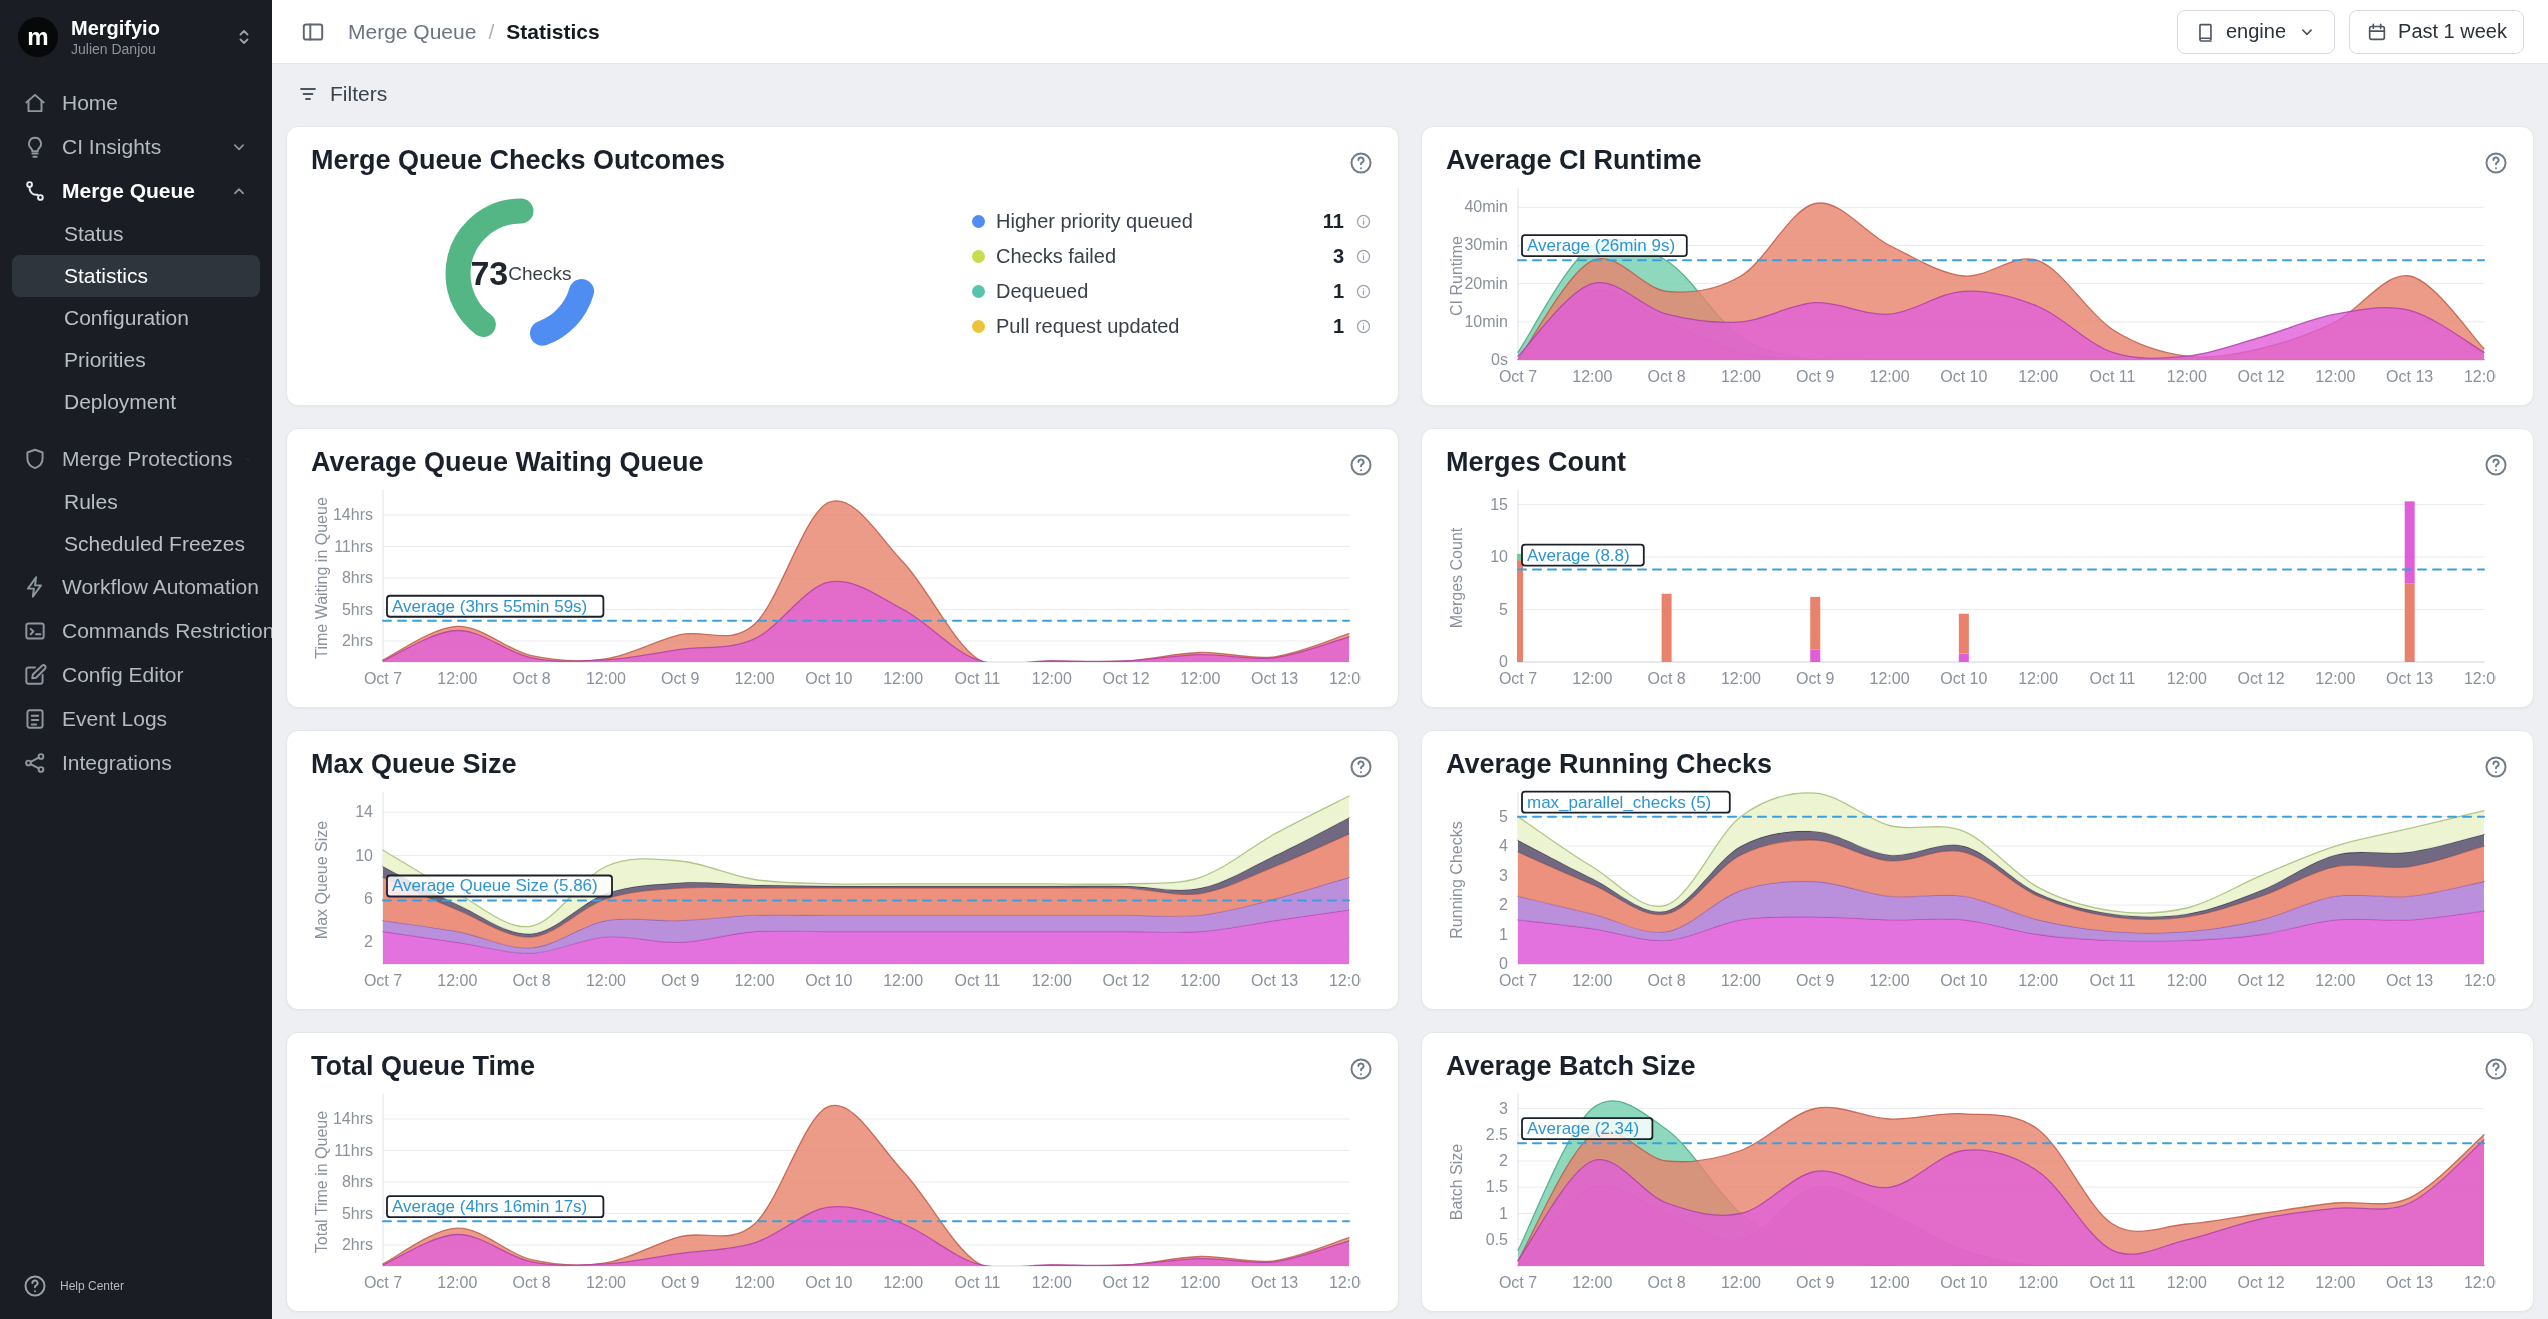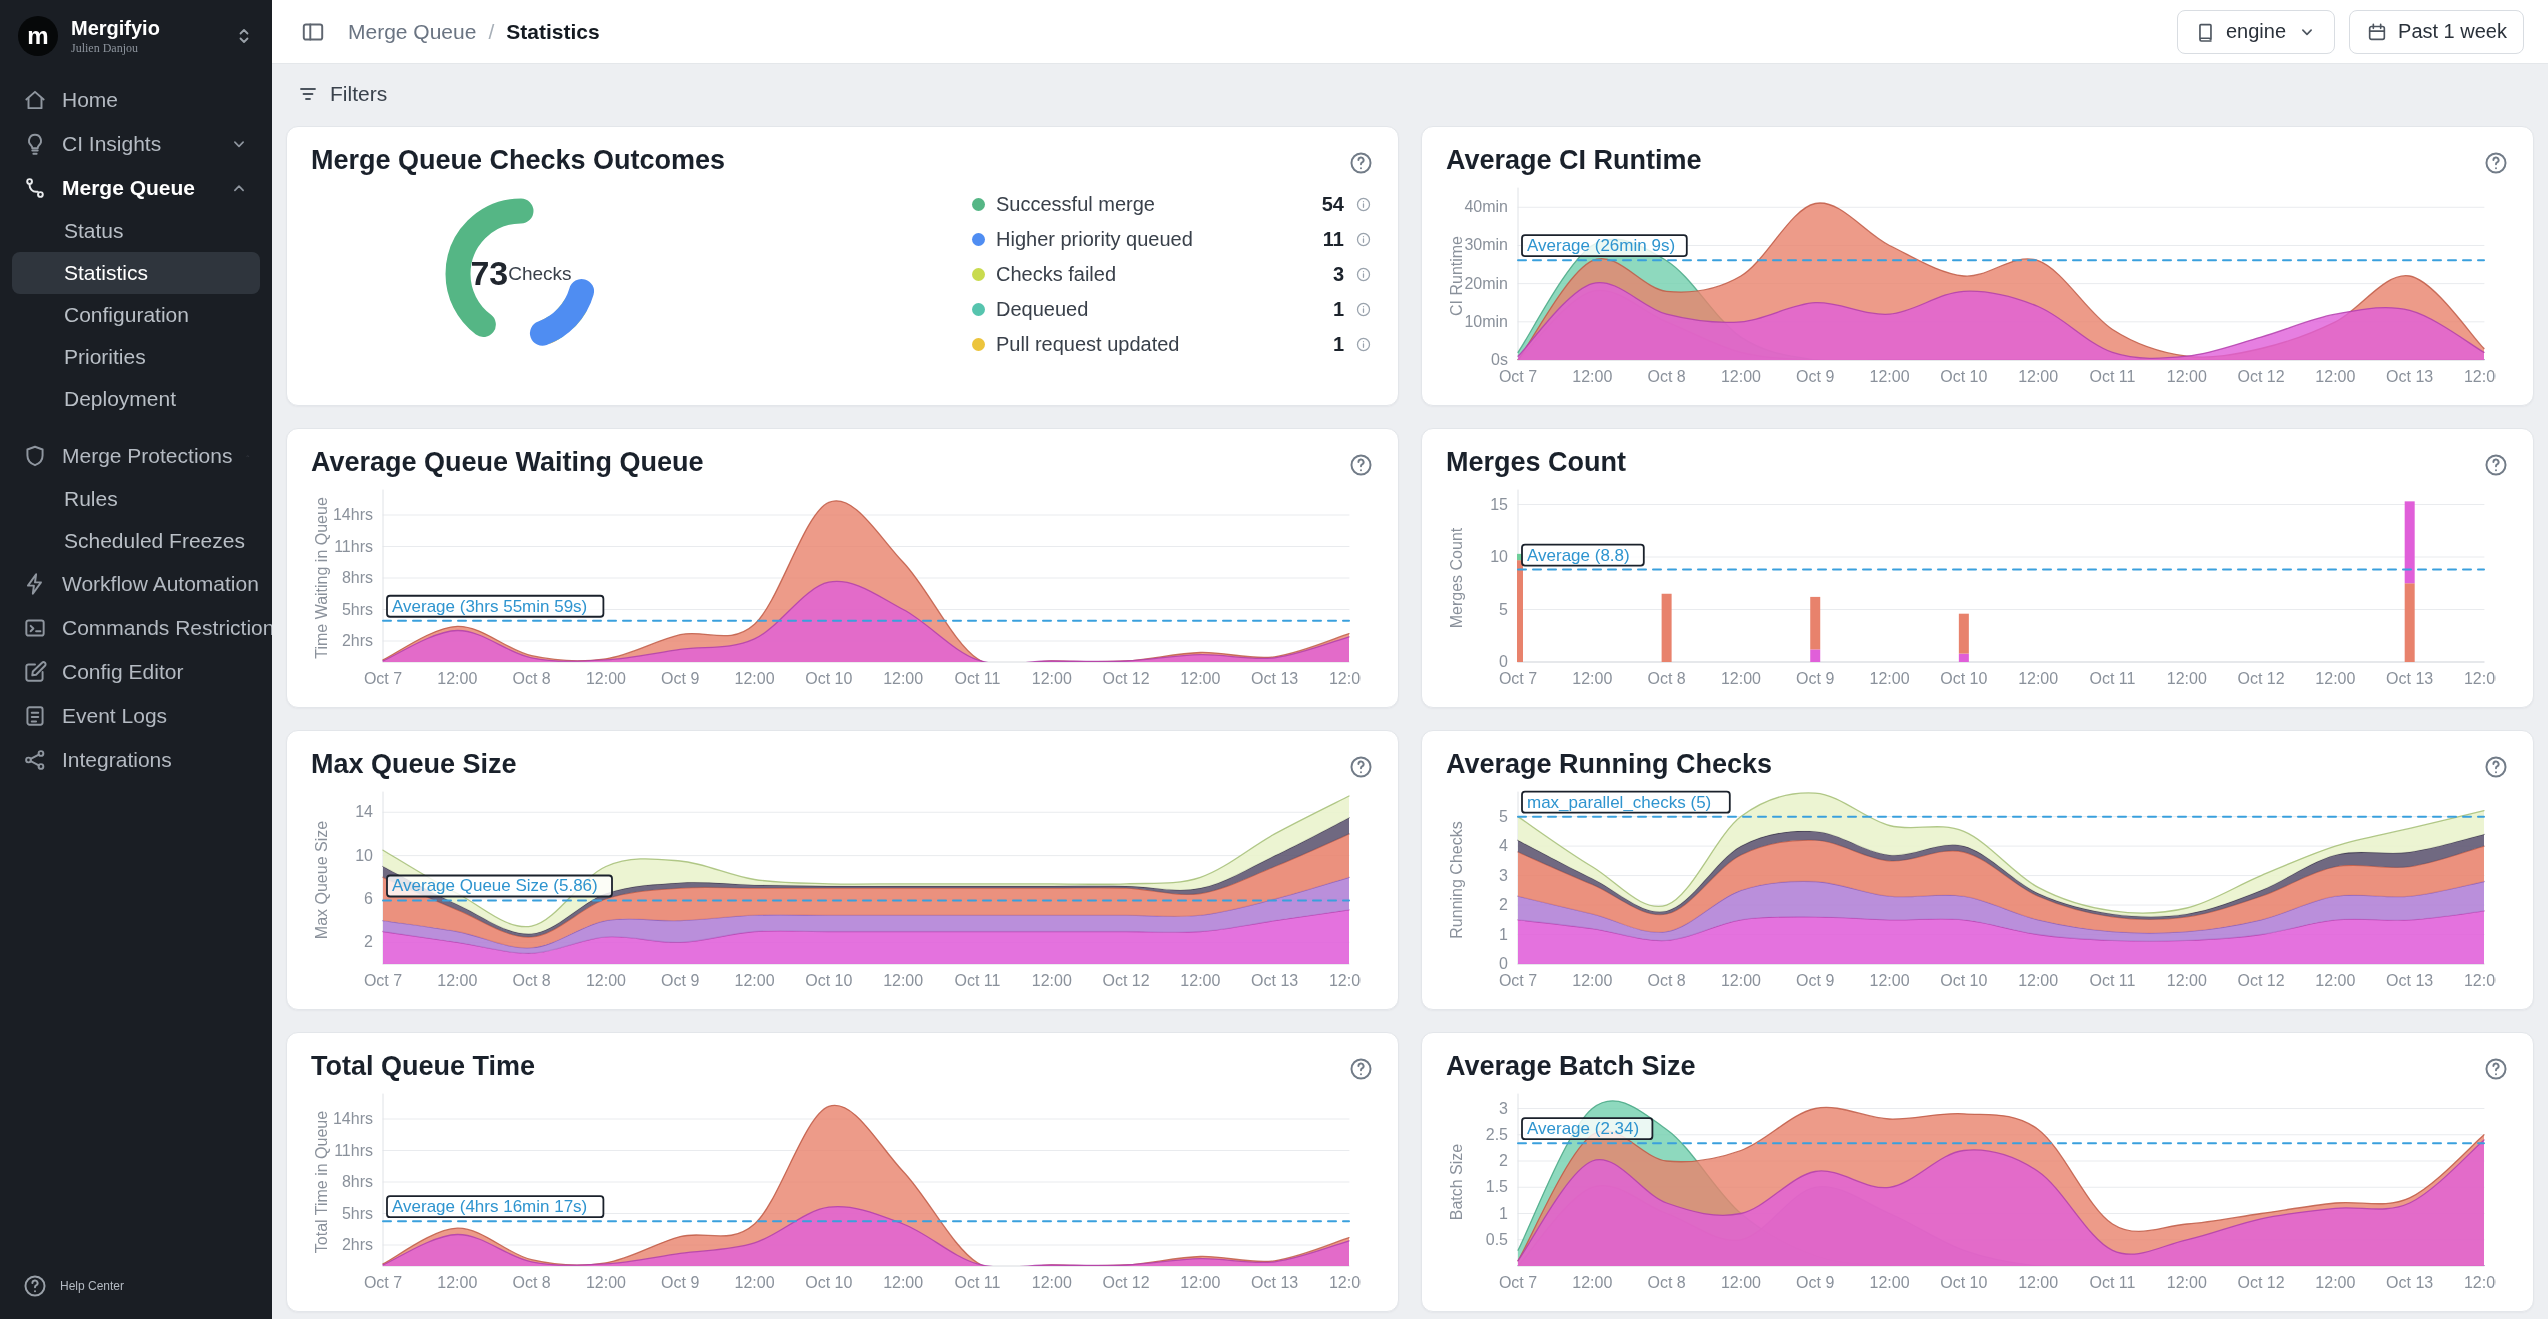--- a/index.html
+++ b/index.html
@@ -9,21 +9,21 @@
     font-family:"Liberation Sans", sans-serif;
     background:#edeff2; display:flex; color:#1a212b;
   }
   svg { fill:none; stroke:currentColor; stroke-width:1.8; stroke-linecap:round; stroke-linejoin:round; }
   
   .sidebar { width:272px; min-width:272px; background:#1a1e24; display:flex; flex-direction:column; }
   .side-top { display:flex; align-items:center; gap:13px; padding:16px 16px 12px 18px; cursor:pointer; }
   .logo { width:40px; height:40px; border-radius:50%; background:#060809; color:#fff; display:flex; align-items:center; justify-content:center; font-weight:700; font-size:24px; flex:none; }
   .org-block { flex:1; line-height:1.25; min-width:0; }
   .org-name { color:#fff; font-size:20px; font-weight:700; }
-  .user-name { color:#8d949d; font-size:12px;font-family:Liberation Serif, serif; }
+  .user-name { color:#8d949d; font-size:14px; }
   .updown { width:24px; height:24px; color:#9aa1a9; flex:none; }
   .nav { flex:1; padding:10px 12px; overflow:hidden; }
   .nav-item { display:flex; align-items:center; gap:14px; padding:9px 10px; border-radius:8px; font-size:21px; color:#b4bac2; cursor:pointer; }
   .nav-item .nico { width:26px; height:26px; color:#8f969f; flex:none; }
   .nav-item.active { color:#fff; font-weight:700; }
   .nav-item.active .nico { color:#e8eaec; }
   .nav-item .chev { width:22px; height:22px; margin-left:auto; color:#8f969f; }
   .nav-item .nav-label { white-space:nowrap; }
   .nav-sub { padding:9px 10px 9px 52px; font-size:21px; border-radius:8px; color:#b9bfc6; cursor:pointer; white-space:nowrap; }
   .nav-sub.selected { background:#2f353d; color:#fff; }
@@ -240,30 +240,20 @@
                   <circle cx="90" cy="90" r="63" fill="none" stroke="#4f8df2" stroke-width="25" stroke-dasharray="59.20353454107791 395.84067435231395" stroke-dashoffset="-571.541986993868"></circle>
                 </g>
               </svg>
             <div class="donut-center">
               <div class="donut-value">73</div>
               <div class="donut-label">Checks</div>
             </div>
           </div>
           <div class="legend" id="legend">
               <div class="lg-row">
-                <span class="lg-dot" style="background:#55b685"></span>
-                <span class="lg-label">Successful merge</span>
-                <span class="lg-val">54</span>
-                <svg class="lg-info" viewBox="0 0 24 24">
-                  <circle cx="12" cy="12" r="8.5"></circle>
-                  <path d="M12 11.2v4.8"></path>
-                  <path d="M12 8v.01"></path>
-                </svg>
-              </div>
-              <div class="lg-row">
                 <span class="lg-dot" style="background:#4f8df2"></span>
                 <span class="lg-label">Higher priority queued</span>
                 <span class="lg-val">11</span>
                 <svg class="lg-info" viewBox="0 0 24 24">
                   <circle cx="12" cy="12" r="8.5"></circle>
                   <path d="M12 11.2v4.8"></path>
                   <path d="M12 8v.01"></path>
                 </svg>
               </div>
               <div class="lg-row">

